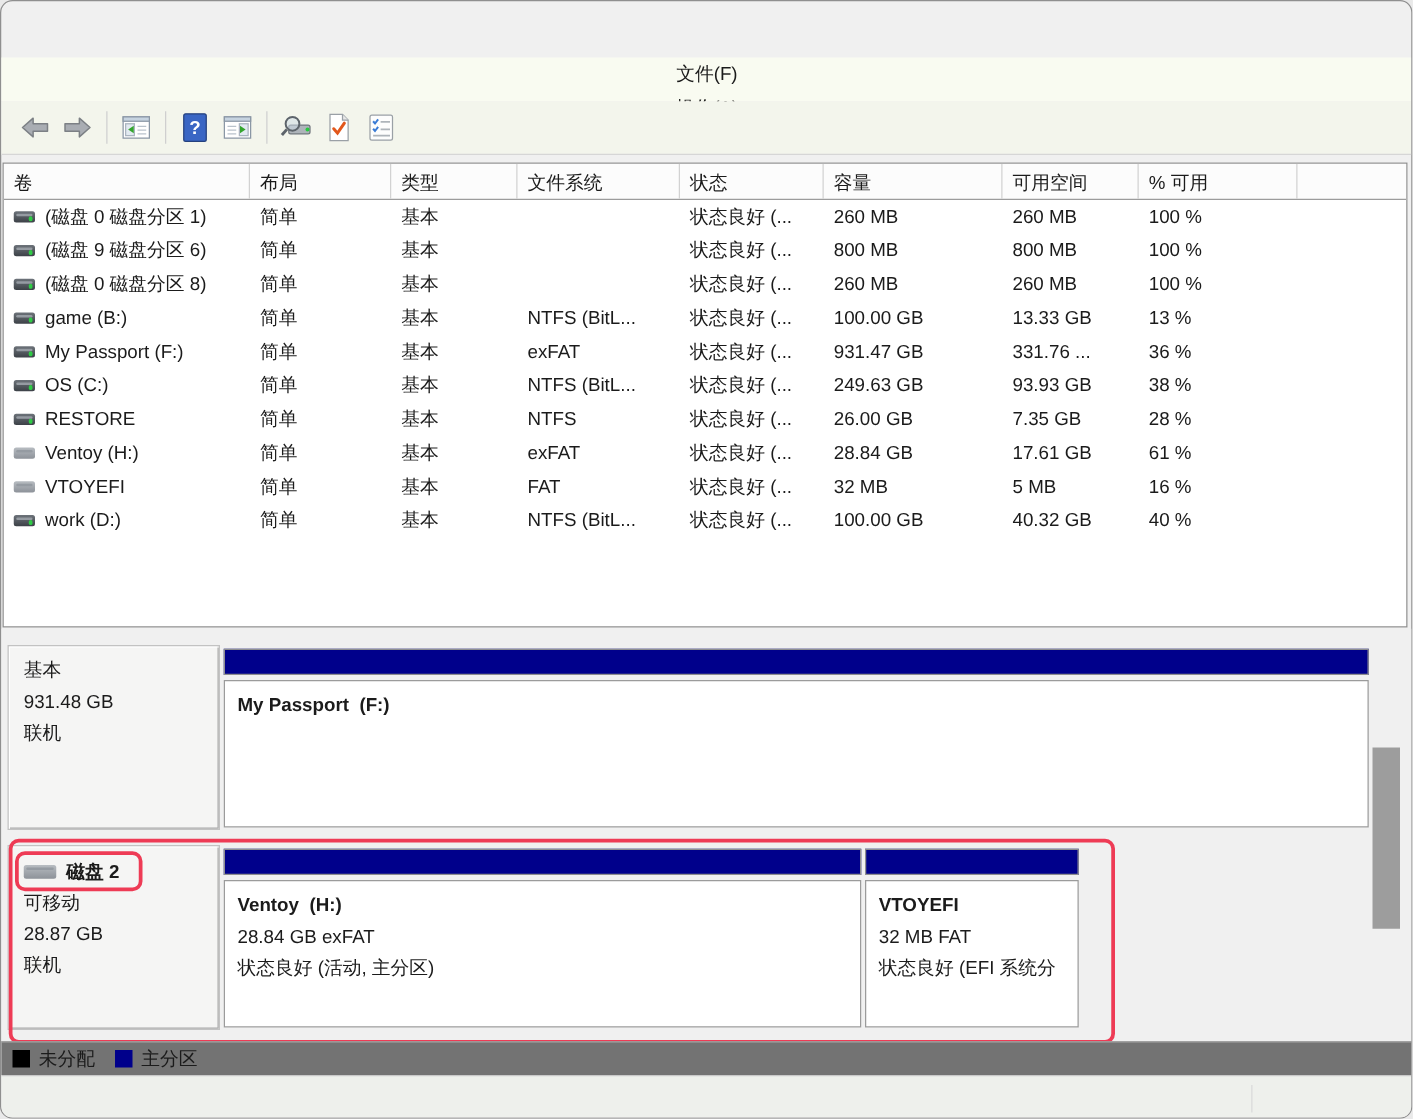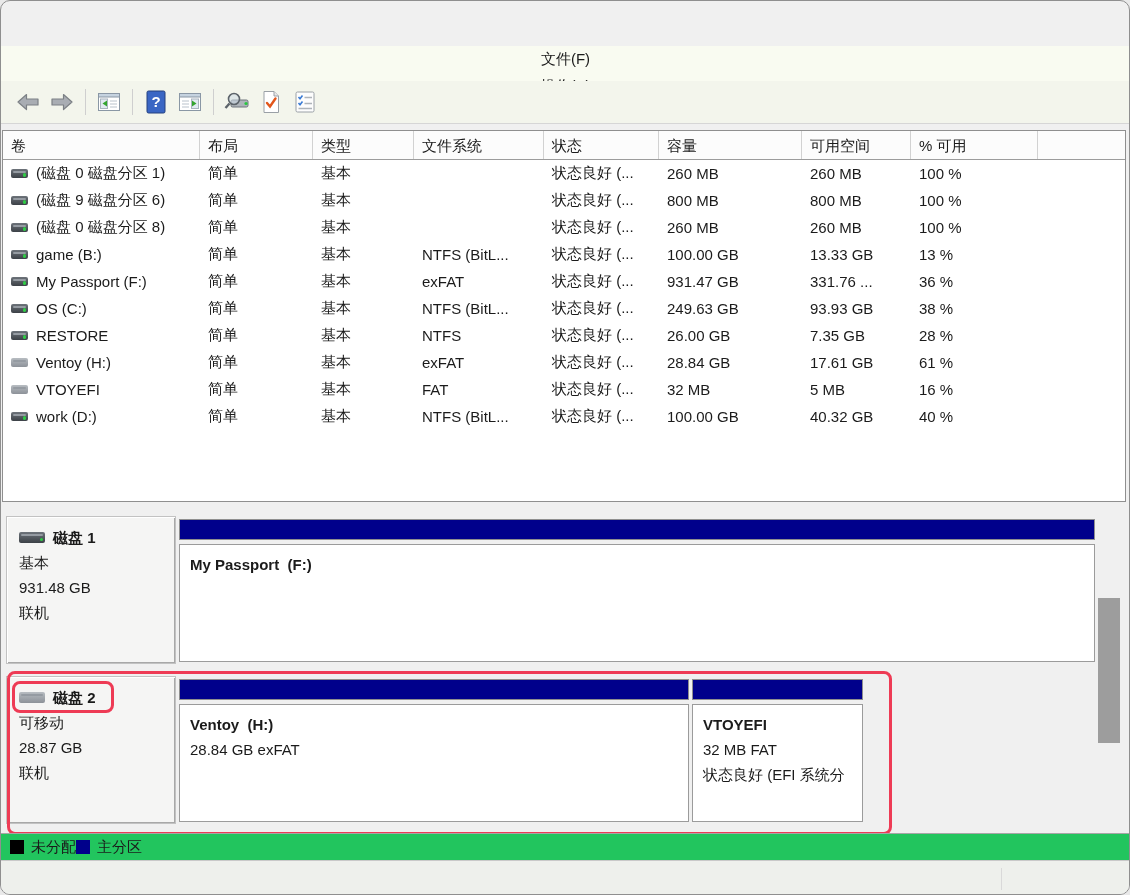--- a/index.html
+++ b/index.html
@@ -59,22 +59,22 @@
 
   .annotation-box{position:absolute;left:6px;top:168px;width:879px;height:158px;border:3px solid #ee3b55;
                   border-radius:8px;pointer-events:none;}
   .disk2-title-box{position:absolute;left:5px;top:4px;width:96px;height:26px;border:3px solid #ee3b55;
                    border-radius:8px;pointer-events:none;}
 
   .vscroll{position:absolute;left:1095px;top:0;width:26px;height:330px;background:#f0f0f0;}
   .vthumb{position:absolute;left:2px;top:95px;width:22px;height:145px;background:#9d9d9d;}
 
   
-  .legendbar{position:absolute;top:832px;left:0;right:0;height:27px;background:#22c55e;border-top:1px solid #a6a6a6;
-             display:flex;align-items:center;padding-left:9px;font-size:15px;color:#1b1b1b;box-sizing:border-box;}
+  .legendbar{position:absolute;top:832px;left:0;right:0;height:27px;background:#737373;border-top:1px solid #a6a6a6;
+             display:flex;align-items:center;padding-left:9px;gap:16px;font-size:15px;color:#1b1b1b;box-sizing:border-box;}
   .legend-item{display:flex;align-items:center;gap:7px;}
   .swatch{width:14px;height:14px;flex:none;}
   .swatch-unallocated{background:#000000;}
   .swatch-primary{background:#00008B;}
   .statusbar{position:absolute;top:859px;left:0;right:0;bottom:0;background:#eef0ec;border-top:1px solid #c9c9c9;}
   .status-divider{position:absolute;left:1000px;top:7px;width:1px;height:22px;background:#d9d9d9;}
 </style>
 </head>
 <body>
 
@@ -299,24 +299,20 @@
       <div class="lv-cell" style="width:143px">100.00 GB</div>
       <div class="lv-cell" style="width:109px">40.32 GB</div>
       <div class="lv-cell" style="width:127px">40 %</div>
     </div>
   </div>
 
   <div class="graphpane">
 
     <div class="disk-row" style="top:13px">
       <div class="disk-label">
-        <div class="disk-title">
-            <span class="drive-ico big"></span>
-            <span>磁盘 1</span>
-          </div>
         <div>基本</div>
         <div>931.48 GB</div>
         <div>联机</div>
       </div>
       <div class="partition" style="left:178px;width:916px">
         <div class="pbar"></div>
         <div class="pbody">
           <div class="pname">My Passport  (F:)</div>
         </div>
       </div>
@@ -331,20 +327,21 @@
         <div>可移动</div>
         <div>28.87 GB</div>
         <div>联机</div>
         <div class="disk2-title-box"></div>
       </div>
       <div class="partition" style="left:178px;width:510px">
         <div class="pbar"></div>
         <div class="pbody">
           <div class="pname">Ventoy  (H:)</div>
           <div>28.84 GB exFAT</div>
+          <div>状态良好 (活动, 主分区)</div>
         </div>
       </div>
       <div class="partition" style="left:691px;width:171px">
         <div class="pbar"></div>
         <div class="pbody">
           <div class="pname">VTOYEFI</div>
           <div>32 MB FAT</div>
           <div>状态良好 (EFI 系统分</div>
         </div>
       </div>

